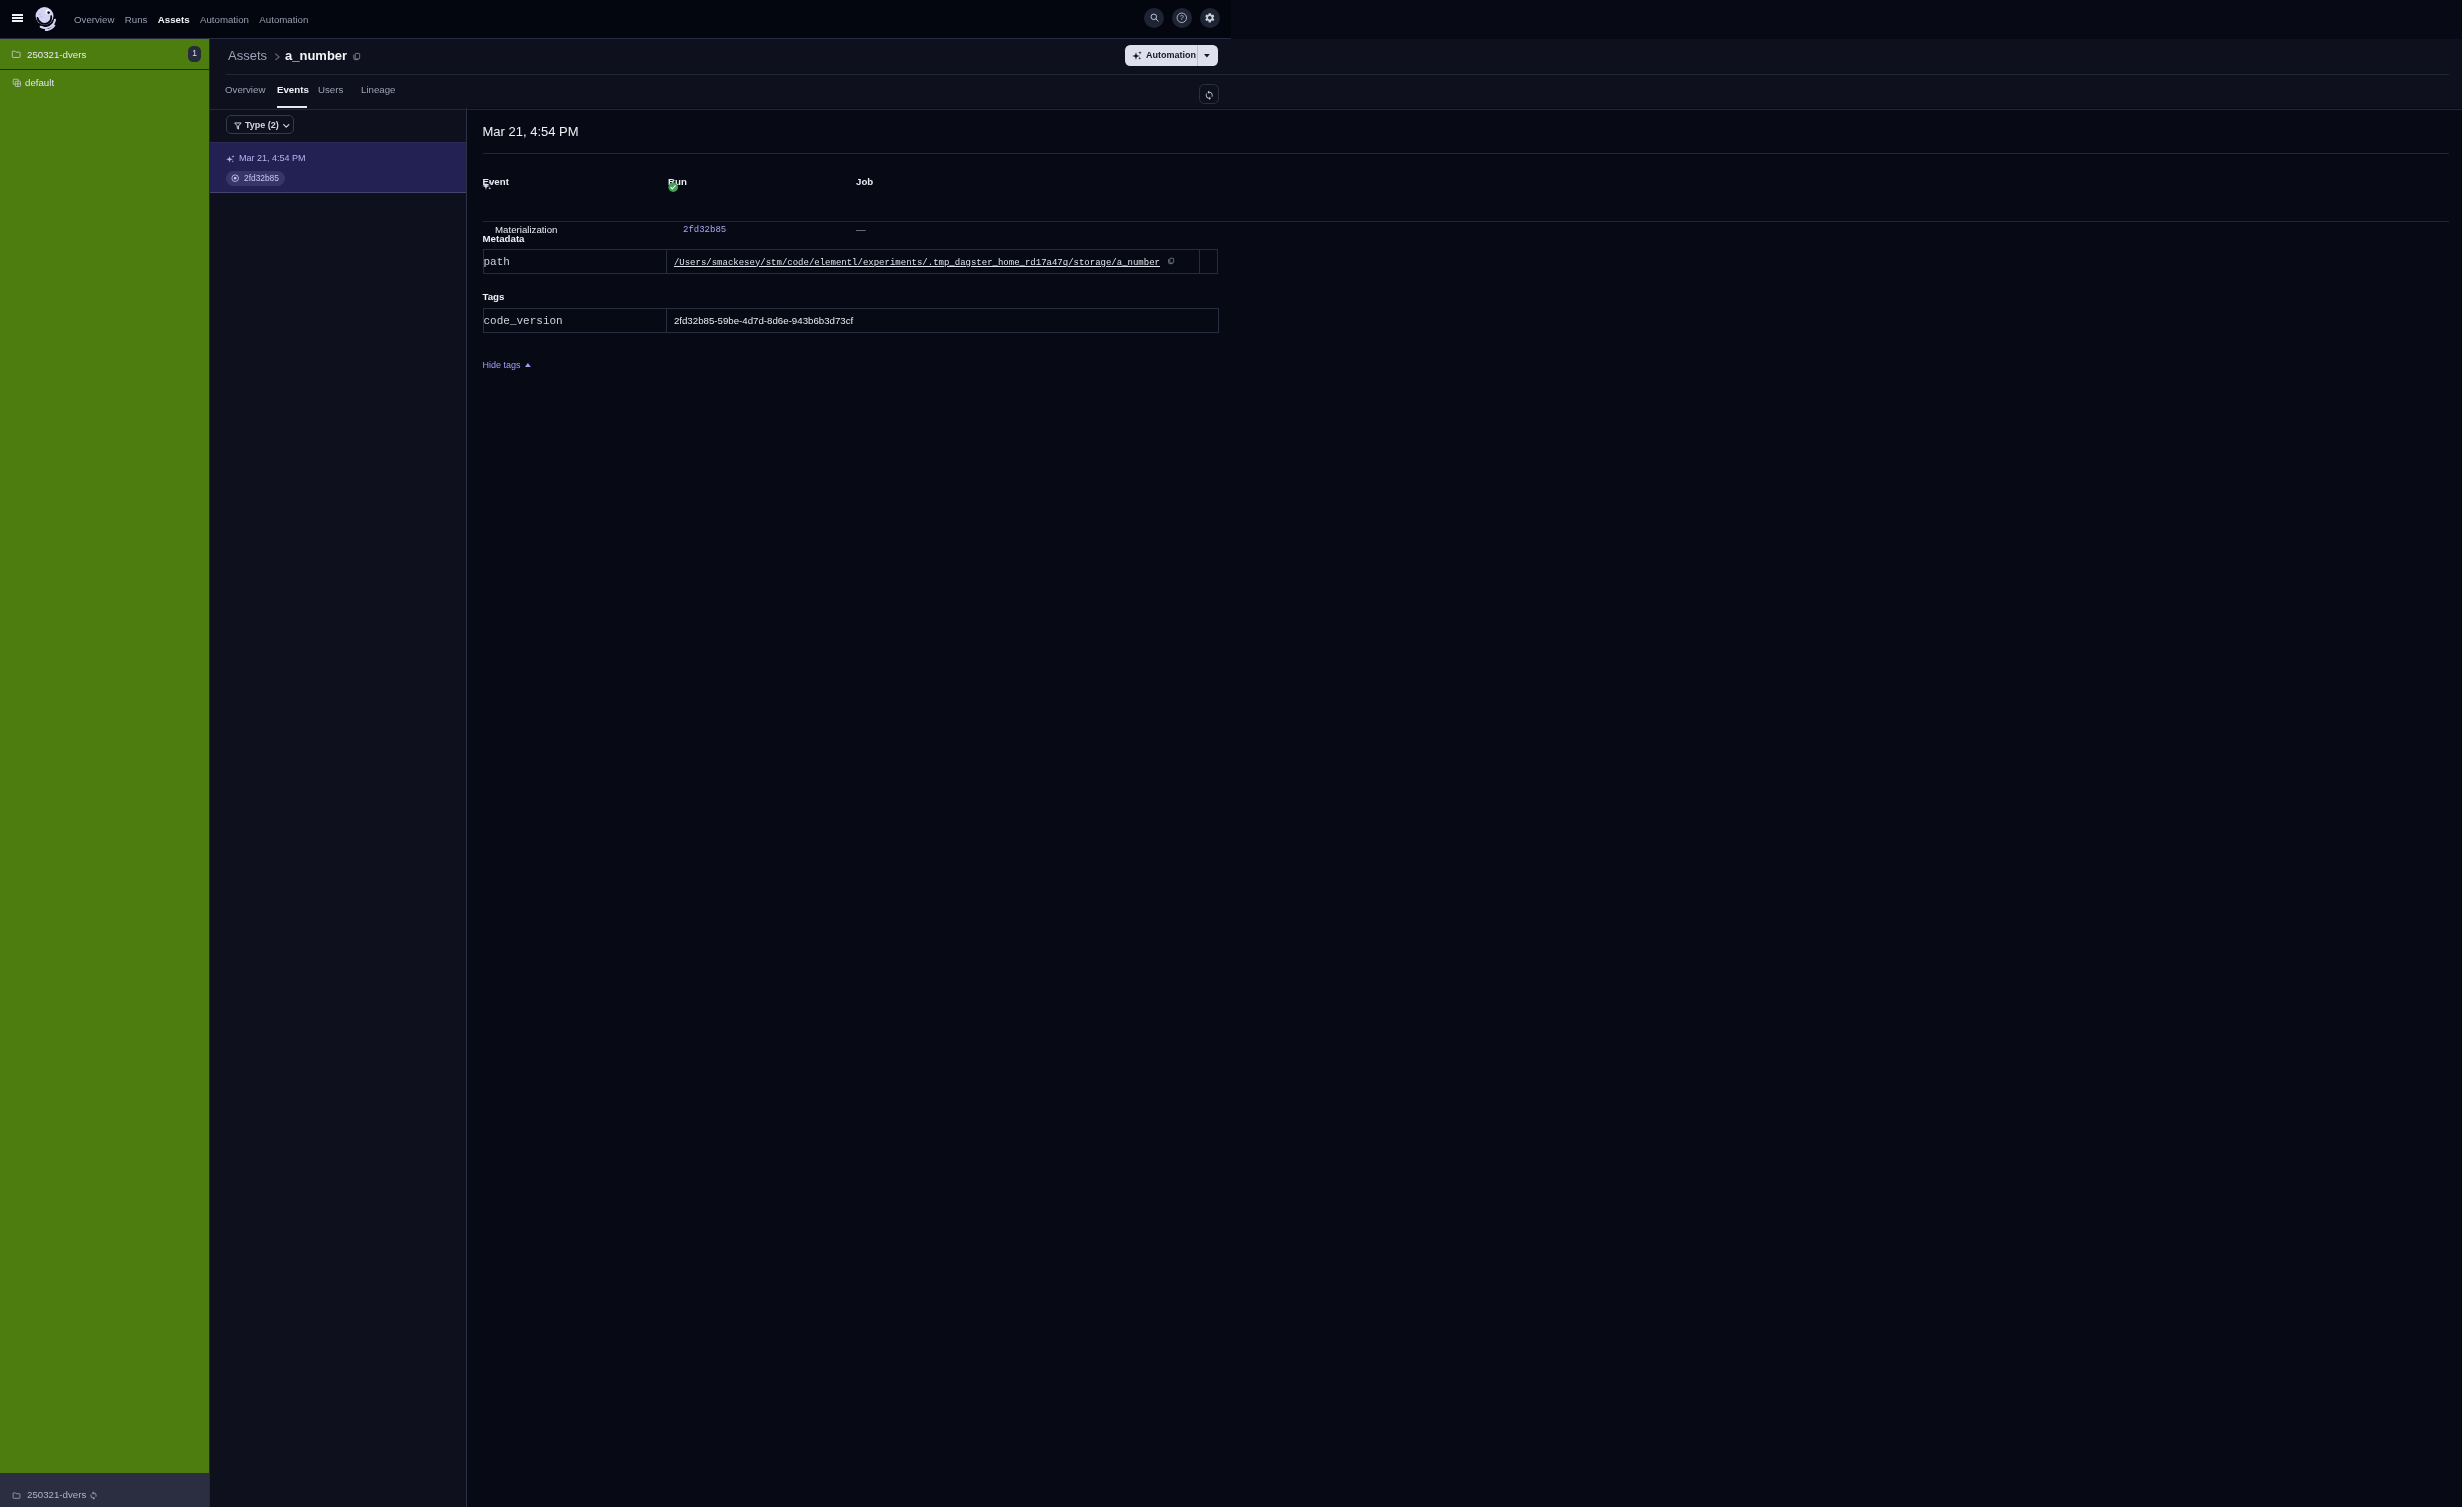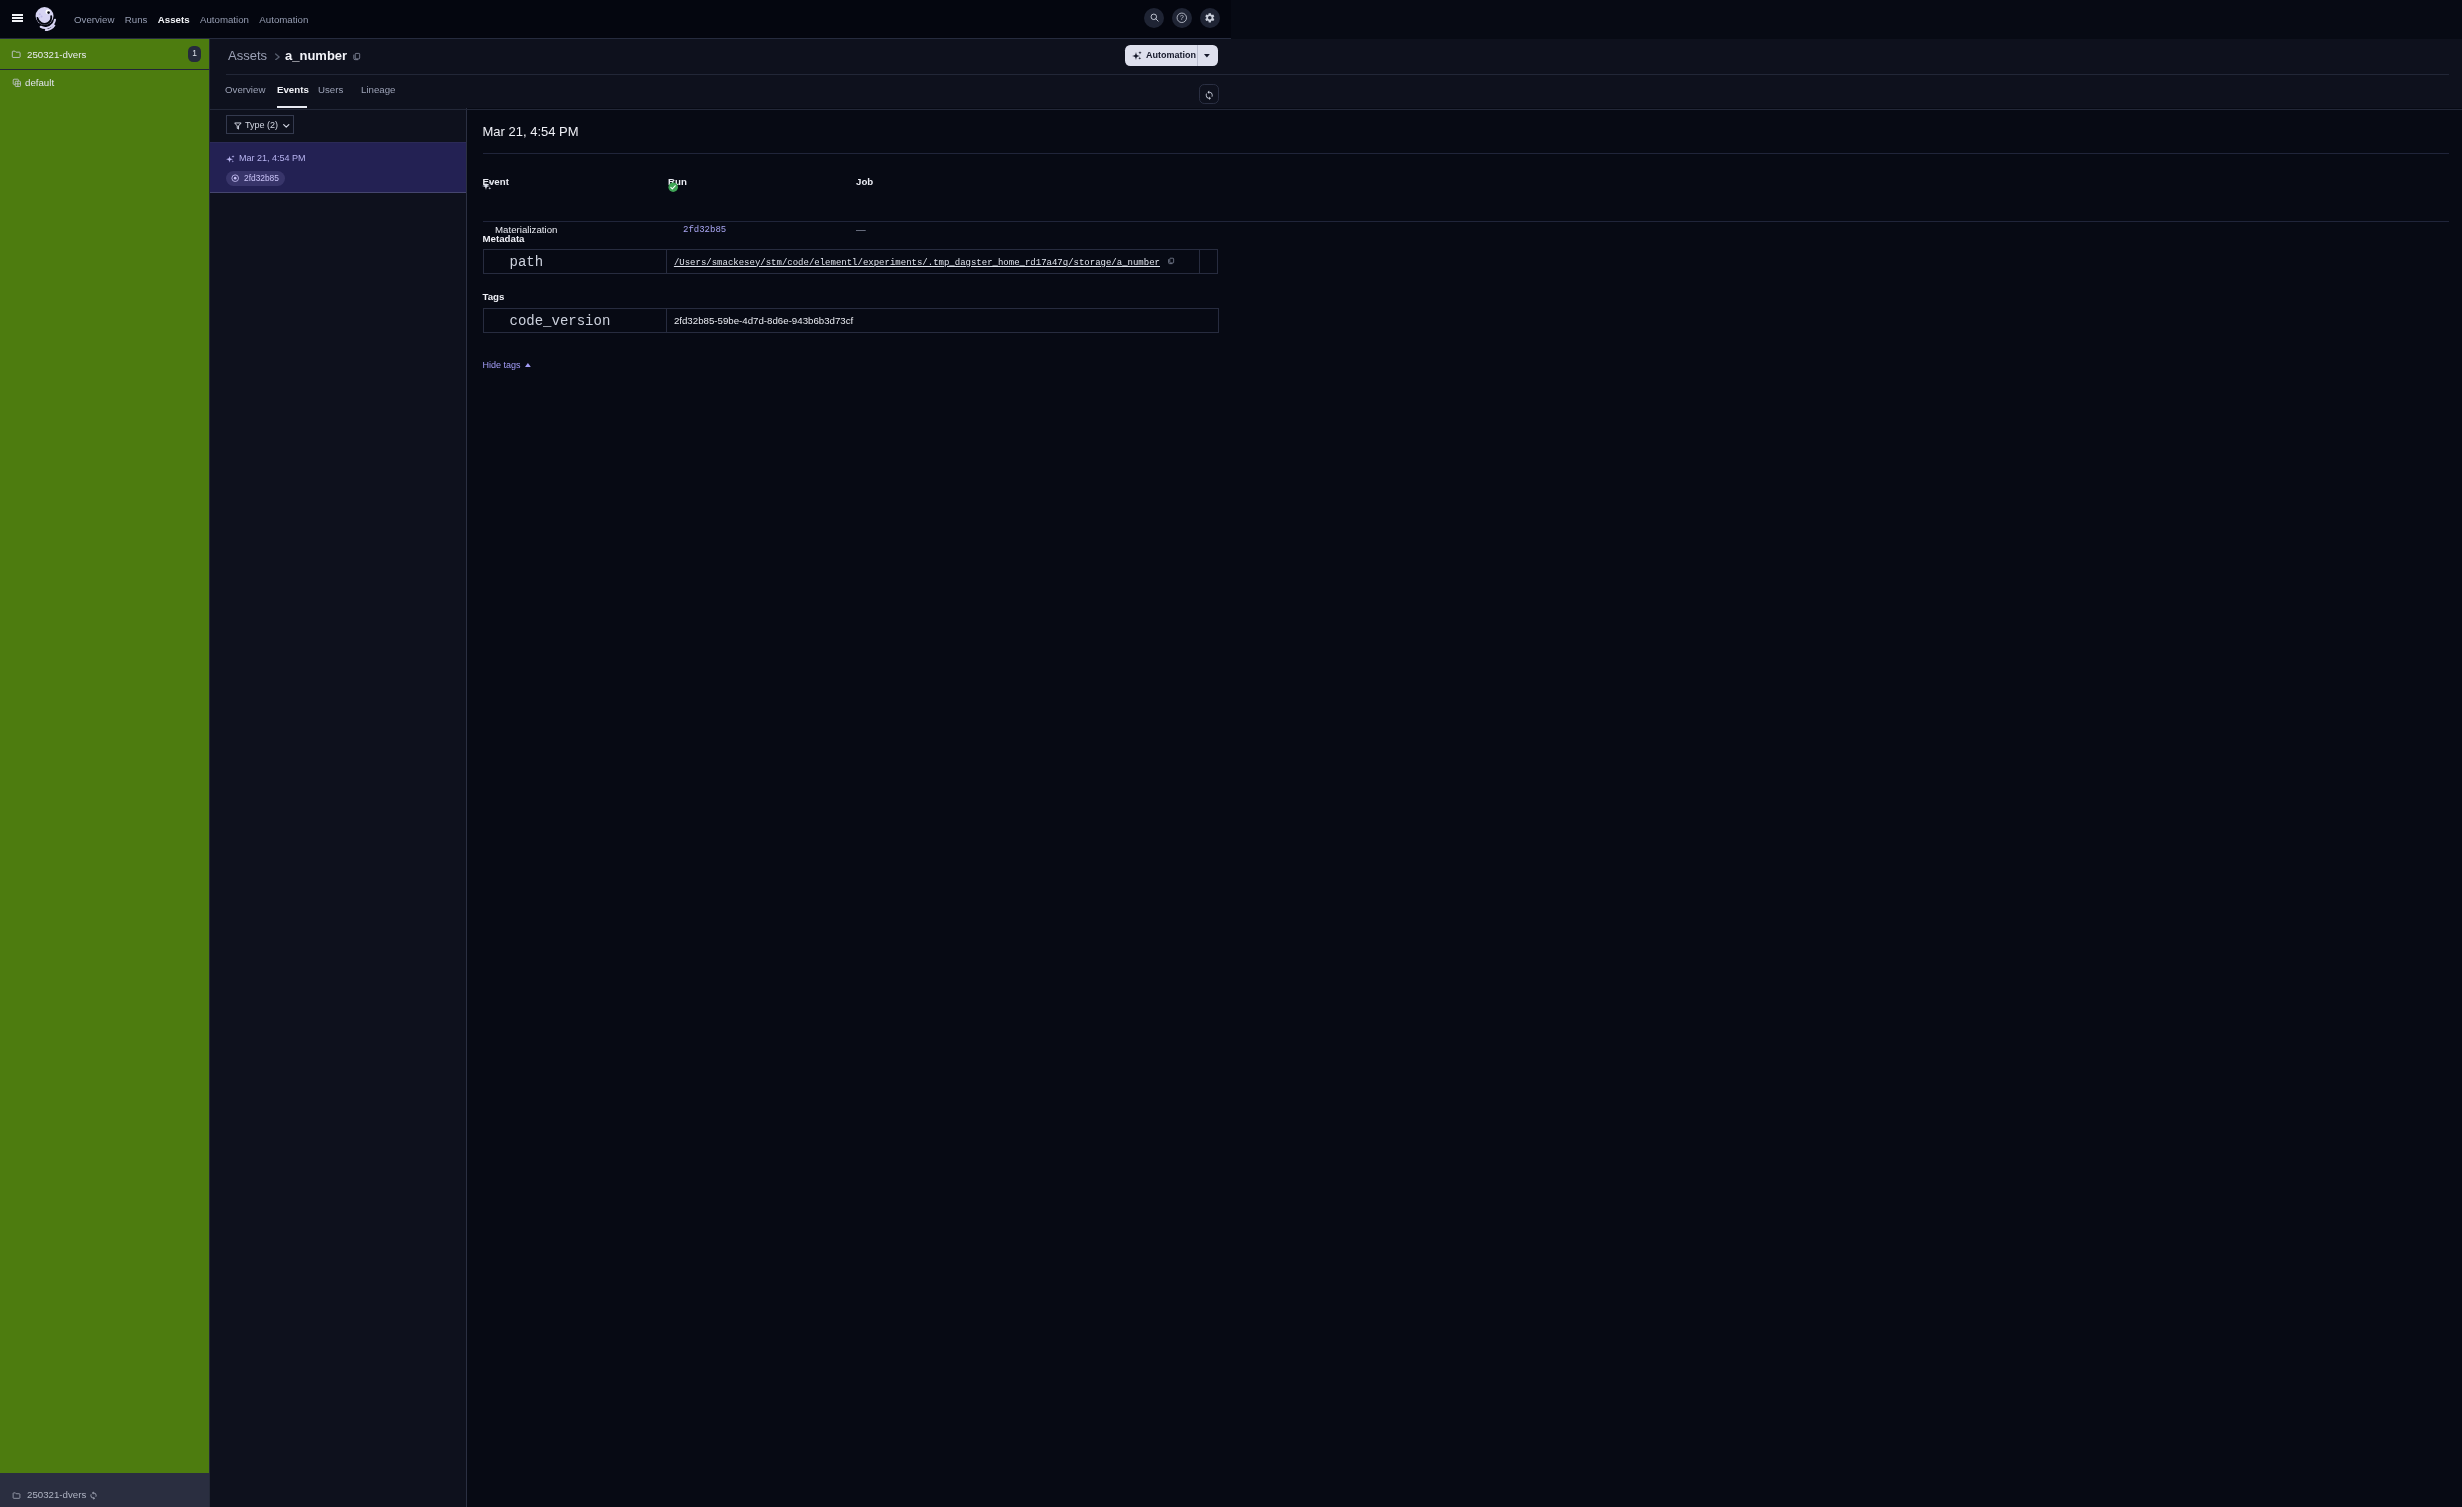--- a/index.html
+++ b/index.html
@@ -30,32 +30,32 @@
   #crumbrow { position:absolute; left:0; top:0; right:0; height:35px; }
   #hdrdivider { position:absolute; left:15.5px; right:12.6px; top:35px; height:0.6px; background:#222737; }
   #tabsrow { position:absolute; left:0; top:35px; right:0; height:34px; z-index:4; }
   .tab { position:absolute; top:0; height:34px; line-height:32px; font-size:9.7px; color:#9BA1B5; }
   .tab.active { color:#F1F2F7; font-weight:bold; }
   .tabline { position:absolute; top:32px; height:1.9px; background:#E8EAF2; z-index:4; }
   #tabborder { position:absolute; left:0; right:0; top:70px; height:0.6px; background:#232838; z-index:2; }
   #list { position:absolute; left:0; top:69px; width:257px; bottom:0; background:#0E111D;
     border-right:0.6px solid #2B3042; }
   #filterbtn { position:absolute; left:16px; top:7.1px; width:68px; height:19px;
-    border:0.6px solid #343A4E; border-radius:0; color:#D3D7E3; font-size:9px; }
+    border:0.6px solid #343A4E; border-radius:5px; color:#D3D7E3; font-size:9px;font-weight:bold; }
   #selrow { position:absolute; left:0; top:34px; width:100%; height:51px; background:#232153;
     border-top:0.6px solid #2B2A57; border-bottom:0.6px solid #45466E; }
   #detail { position:absolute; left:257px; top:69px; right:0; bottom:0; background:#070A14; }
   .dtitle { position:absolute; left:15.5px; top:15.7px; font-size:13px; font-weight:500; color:#EFF0F6; }
   .ddiv { position:absolute; left:15.5px; right:13px; height:0.6px; background:#20253A; }
   .lbl { position:absolute; top:57px; font-size:9.7px; font-weight:bold; color:#E9EBF2;margin-top:11px; }
   .val { position:absolute; top:72px; font-size:9.7px; color:#E9EBF2;margin-top:44px; }
   .h2 { position:absolute; left:15.5px; font-size:9.7px; font-weight:bold; color:#EFF0F6; }
   table.kv { position:absolute; left:15.5px; border-collapse:collapse; }
   table.kv td { border:0.6px solid #272C3F; font-size:9px; height:24px; padding:0; vertical-align:middle; }
-  table.kv td.k { width:183px; color:#CCD1DD; font-family:"Liberation Mono", monospace; padding-left:26px; font-size:14px; }
+  table.kv td.k { width:183px; color:#CCD1DD; font-family:"Liberation Mono", monospace; padding-left:0; font-size:11px; }
   table.kv td.v { color:#E8EAF0; padding-left:7.4px; font-size:9.7px; }
 </style>
 </head>
 <body>
 <div id="nav">
   <div id="burger">
       <div></div>
       <div></div>
       <div></div>
     </div>

